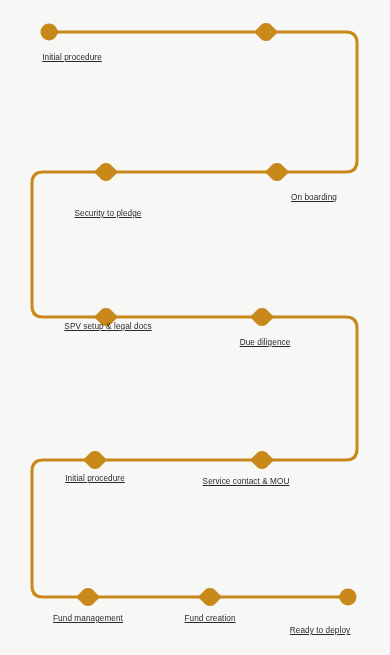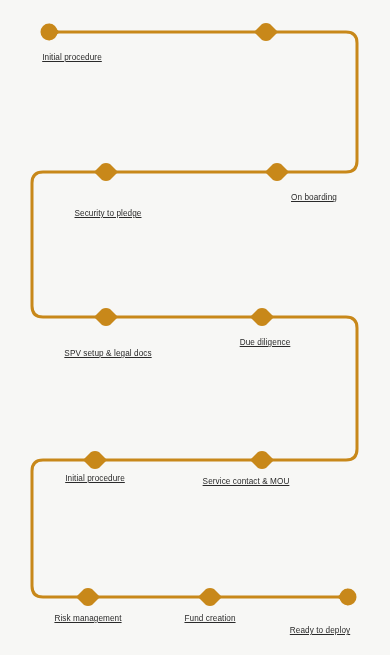--- a/index.html
+++ b/index.html
@@ -103,21 +103,21 @@
       <g>
         <circle cx="348" cy="597" r="8.5" fill="#c8881a"></circle>
         <path d="M 348 588.5 L 337 597 L 348 605.5 Z" fill="#c8881a"></path>
       </g>
     </g>
   </svg>
 
   <div class="node-label" style="left:72px;  top:52px;">Initial procedure</div>
   <div class="node-label" style="left:108px; top:208px;">Security to pledge</div>
   <div class="node-label" style="left:292px; top:192px;margin-left:22px;">On boarding</div>
-  <div class="node-label" style="left:108px; top:348px;">SPV setup &amp; legal docs</div>
+  <div class="node-label" style="left:108px; top:321px;">SPV setup &amp; legal docs</div>
   <div class="node-label" style="left:265px; top:337px;text-align:right;">Due diligence</div>
   <div class="node-label" style="left:95px;  top:473px;">Initial procedure</div>
   <div class="node-label" style="left:246px; top:476px;">Service contact &amp; MOU</div>
-  <div class="node-label" style="left:88px;  top:613px;">Risk management</div>
+  <div class="node-label" style="left:88px;  top:613px;">Fund management</div>
   <div class="node-label" style="left:210px; top:613px;">Fund creation</div>
   <div class="node-label" style="left:320px; top:613px;margin-top:12px;">Ready to deploy</div>
 
 </div>
 
 </body></html>

